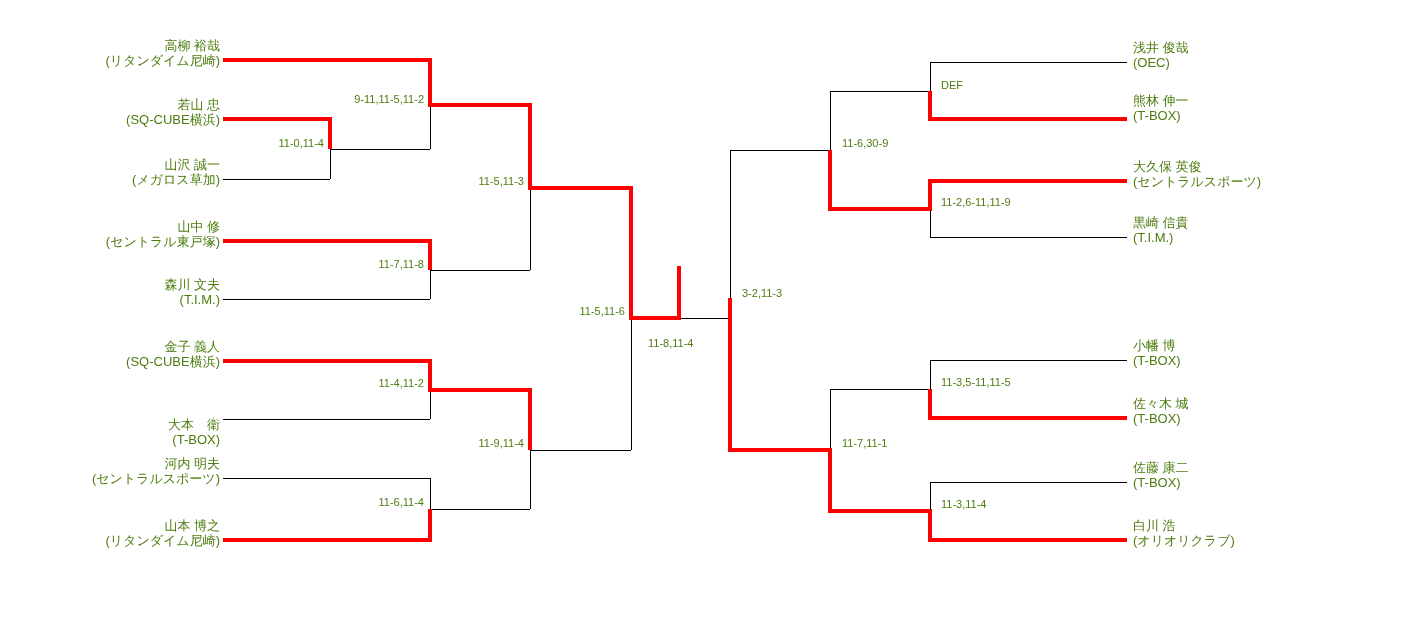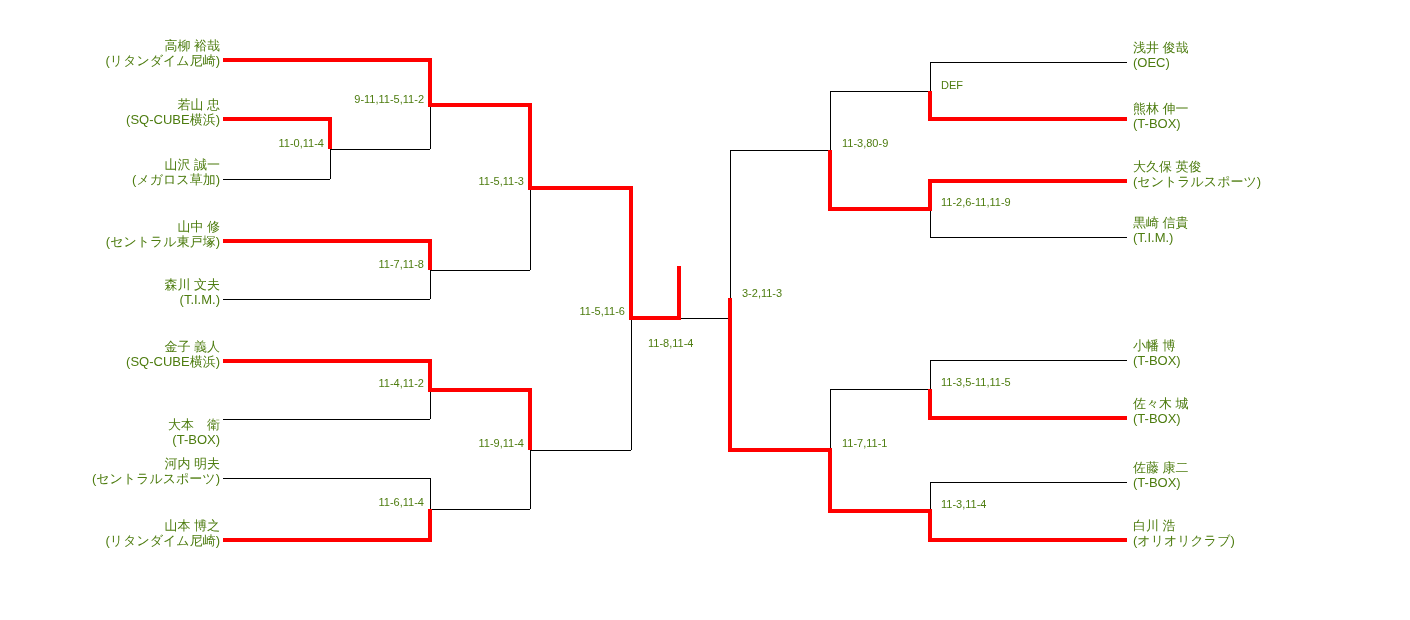--- a/index.html
+++ b/index.html
@@ -102,21 +102,21 @@
   </div>
   <div class="p p-left" style="right:1190px;top:518px">
     <span>山本 博之</span>
     <span>(リタンダイム尼崎)</span>
   </div>
 
   <div class="p" style="left:1133px;top:40px">
     <span>浅井 俊哉</span>
     <span>(OEC)</span>
   </div>
-  <div class="p" style="left:1133px;top:101px">
+  <div class="p" style="left:1133px;top:93px">
     <span>熊林 伸一</span>
     <span>(T-BOX)</span>
   </div>
   <div class="p" style="left:1133px;top:159px">
     <span>大久保 英俊</span>
     <span>(セントラルスポーツ)</span>
   </div>
   <div class="p" style="left:1133px;top:215px">
     <span>黒崎 信貴</span>
     <span>(T.I.M.)</span>
@@ -142,20 +142,20 @@
   <div class="s s-right" style="right:1086px;top:136px">11-0,11-4</div>
   <div class="s s-right" style="right:886px;top:174px">11-5,11-3</div>
   <div class="s s-right" style="right:986px;top:257px">11-7,11-8</div>
   <div class="s s-right" style="right:785px;top:304px">11-5,11-6</div>
   <div class="s s-right" style="right:986px;top:376px">11-4,11-2</div>
   <div class="s s-right" style="right:886px;top:436px">11-9,11-4</div>
   <div class="s s-right" style="right:986px;top:495px">11-6,11-4</div>
   <div class="s" style="left:648px;top:336px">11-8,11-4</div>
 
   <div class="s" style="left:941px;top:78px">DEF</div>
-  <div class="s" style="left:842px;top:136px">11-3,80-9</div>
+  <div class="s" style="left:842px;top:136px">11-6,30-9</div>
   <div class="s" style="left:941px;top:195px">11-2,6-11,11-9</div>
   <div class="s" style="left:742px;top:286px">3-2,11-3</div>
   <div class="s" style="left:941px;top:375px">11-3,5-11,11-5</div>
   <div class="s" style="left:842px;top:436px">11-7,11-1</div>
   <div class="s" style="left:941px;top:497px">11-3,11-4</div>
 
 </div>
 
 </body></html>

